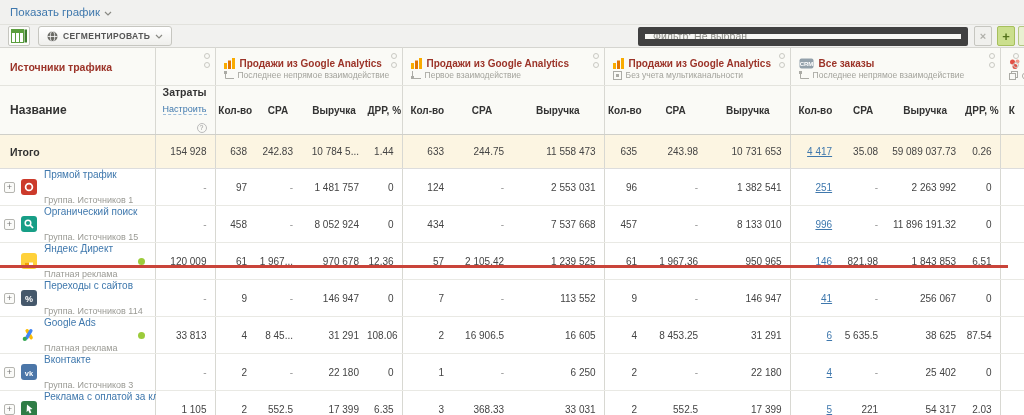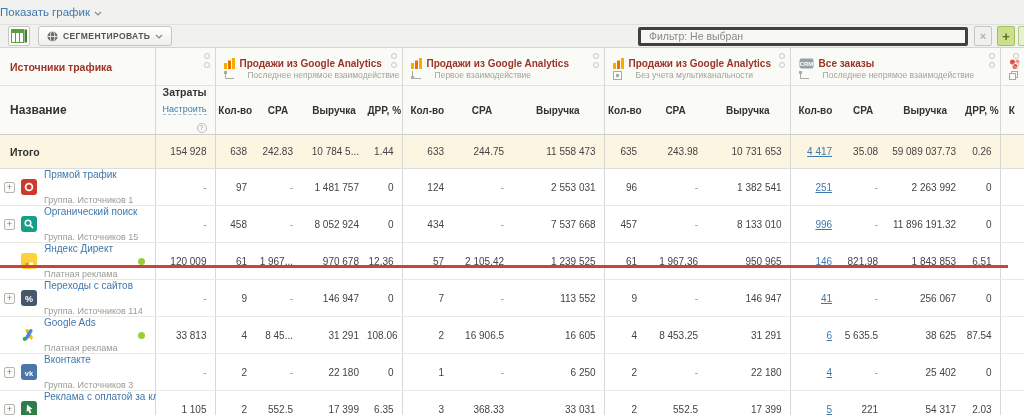--- a/index.html
+++ b/index.html
@@ -4,21 +4,21 @@
 <style>
   * { box-sizing: border-box; }
   html,body { margin:0; padding:0; }
   body {
     width:1024px; height:415px; overflow:hidden; background:#fff;
     font-family:"Liberation Sans", sans-serif; color:#333; position:relative;
   }
   
   .topbar {
     height:25px; background:#f1f1ef; border-bottom:1px solid #e2e2dd;
-    display:flex; align-items:center; padding:0 0;
+    display:flex; align-items:center; padding:0 10px;
   }
   .link-blue { color:#3f78ad; font-size:11.5px; cursor:pointer; }
   .caret { display:inline-block; margin-left:4px; }
   .period { margin-left:auto; display:flex; align-items:center; cursor:pointer; }
   .period-label { color:#8a8a84; font-size:10.5px; margin-right:6px; }
   .period-value { color:#222; font-size:11px; font-weight:bold; }
   
   .toolbar {
     height:22px; background:#f1f1ef; display:flex; align-items:center;
     padding:0 0 0 8px; overflow:hidden;
@@ -29,40 +29,40 @@
     cursor:pointer; padding:0; font-family:inherit;
   }
   .table-btn { width:22px; }
   .segment-btn {
     margin-left:8px; height:20px; padding:0 8px; font-size:8.5px; font-weight:bold;
     color:#555; letter-spacing:.4px; background:linear-gradient(#fff,#efefec);
     border:1px solid #c6c6c0; border-radius:3px; display:flex; align-items:center; gap:5px; cursor:pointer;
   }
   .filter-input {
     margin-left:auto; width:330px; height:19px; background:#f7f7f4;
-    border:3px solid #404040; border-radius:2px; color:#8a8a84; font-size:10.5px;
+    border:7px solid #404040; border-radius:2px; color:#8a8a84; font-size:10.5px;
     padding:0 8px; font-family:inherit; outline:none;
   }
   .clear-btn { width:18px; margin-left:6px; color:#b0b0aa; background:#f0f0ed; font-size:11px; font-weight:bold; }
   .add-btn { width:18px; margin-left:5px; background:#cbdf8d; border-color:#a6bf5d; color:#54721c; font-size:13px; font-weight:bold; }
   .more-btn { width:22px; margin-left:3px; margin-right:-16px; background:#e9f0d2; border-color:#b4c882; }
   
   table { border-collapse:collapse; table-layout:fixed; width:1024px; border-top:1px solid #d5d5d0; }
   th, td { padding:0; position:relative; vertical-align:middle; }
   thead th { background:#fafaf6; text-align:left; font-weight:normal; }
   tr.grow { height:38px; }
   tr.grow th { border-bottom:1px solid #e4e4de; }
   tr.subrow { height:36px; }
   tr.subrow th { border-bottom:1px solid #cfcfc9; }
   .bl { border-left:1px solid #d8d8d2; }
   .src-title { color:#9b3328; font-weight:bold; font-size:10.5px; padding-left:10px; }
   .ghead { overflow:hidden; white-space:nowrap; }
   .gtitle { display:flex; align-items:center; gap:5px; padding:5px 0 1px 8px; }
   .gtitle .t { color:#9b3328; font-weight:bold; font-size:10px; }
-  .gsub { display:flex; align-items:center; gap:14px; padding-left:8px; color:#a3a39c; font-size:8.5px; }
+  .gsub { display:flex; align-items:center; gap:4px; padding-left:8px; color:#a3a39c; font-size:8.5px; }
   .gears { position:absolute; top:5px; right:5px; display:flex; flex-direction:column; gap:3px; cursor:pointer; }
   .gear { width:6px; height:6px; border:1.5px solid #c9c9c3; border-radius:50%; }
   .colh { text-align:center; font-weight:bold; font-size:10px; color:#333; }
   .colh.cuth { text-align:left; padding-left:8px; overflow:hidden; }
   .name-h { padding-left:10px; font-weight:bold; font-size:12px; }
   .costs-wrap { text-align:right; padding-right:8px; }
   .costs-wrap .ch { font-weight:bold; font-size:10.5px; }
   .cfg-link { color:#3f78ad; font-size:9px; border-bottom:1px dashed #9cbcd8; cursor:pointer; }
   .qmark { display:inline-block; width:10px; height:10px; border:1px solid #bbb; border-radius:50%;
            color:#999; font-size:7px; line-height:8px; text-align:center; margin-left:2px; }

